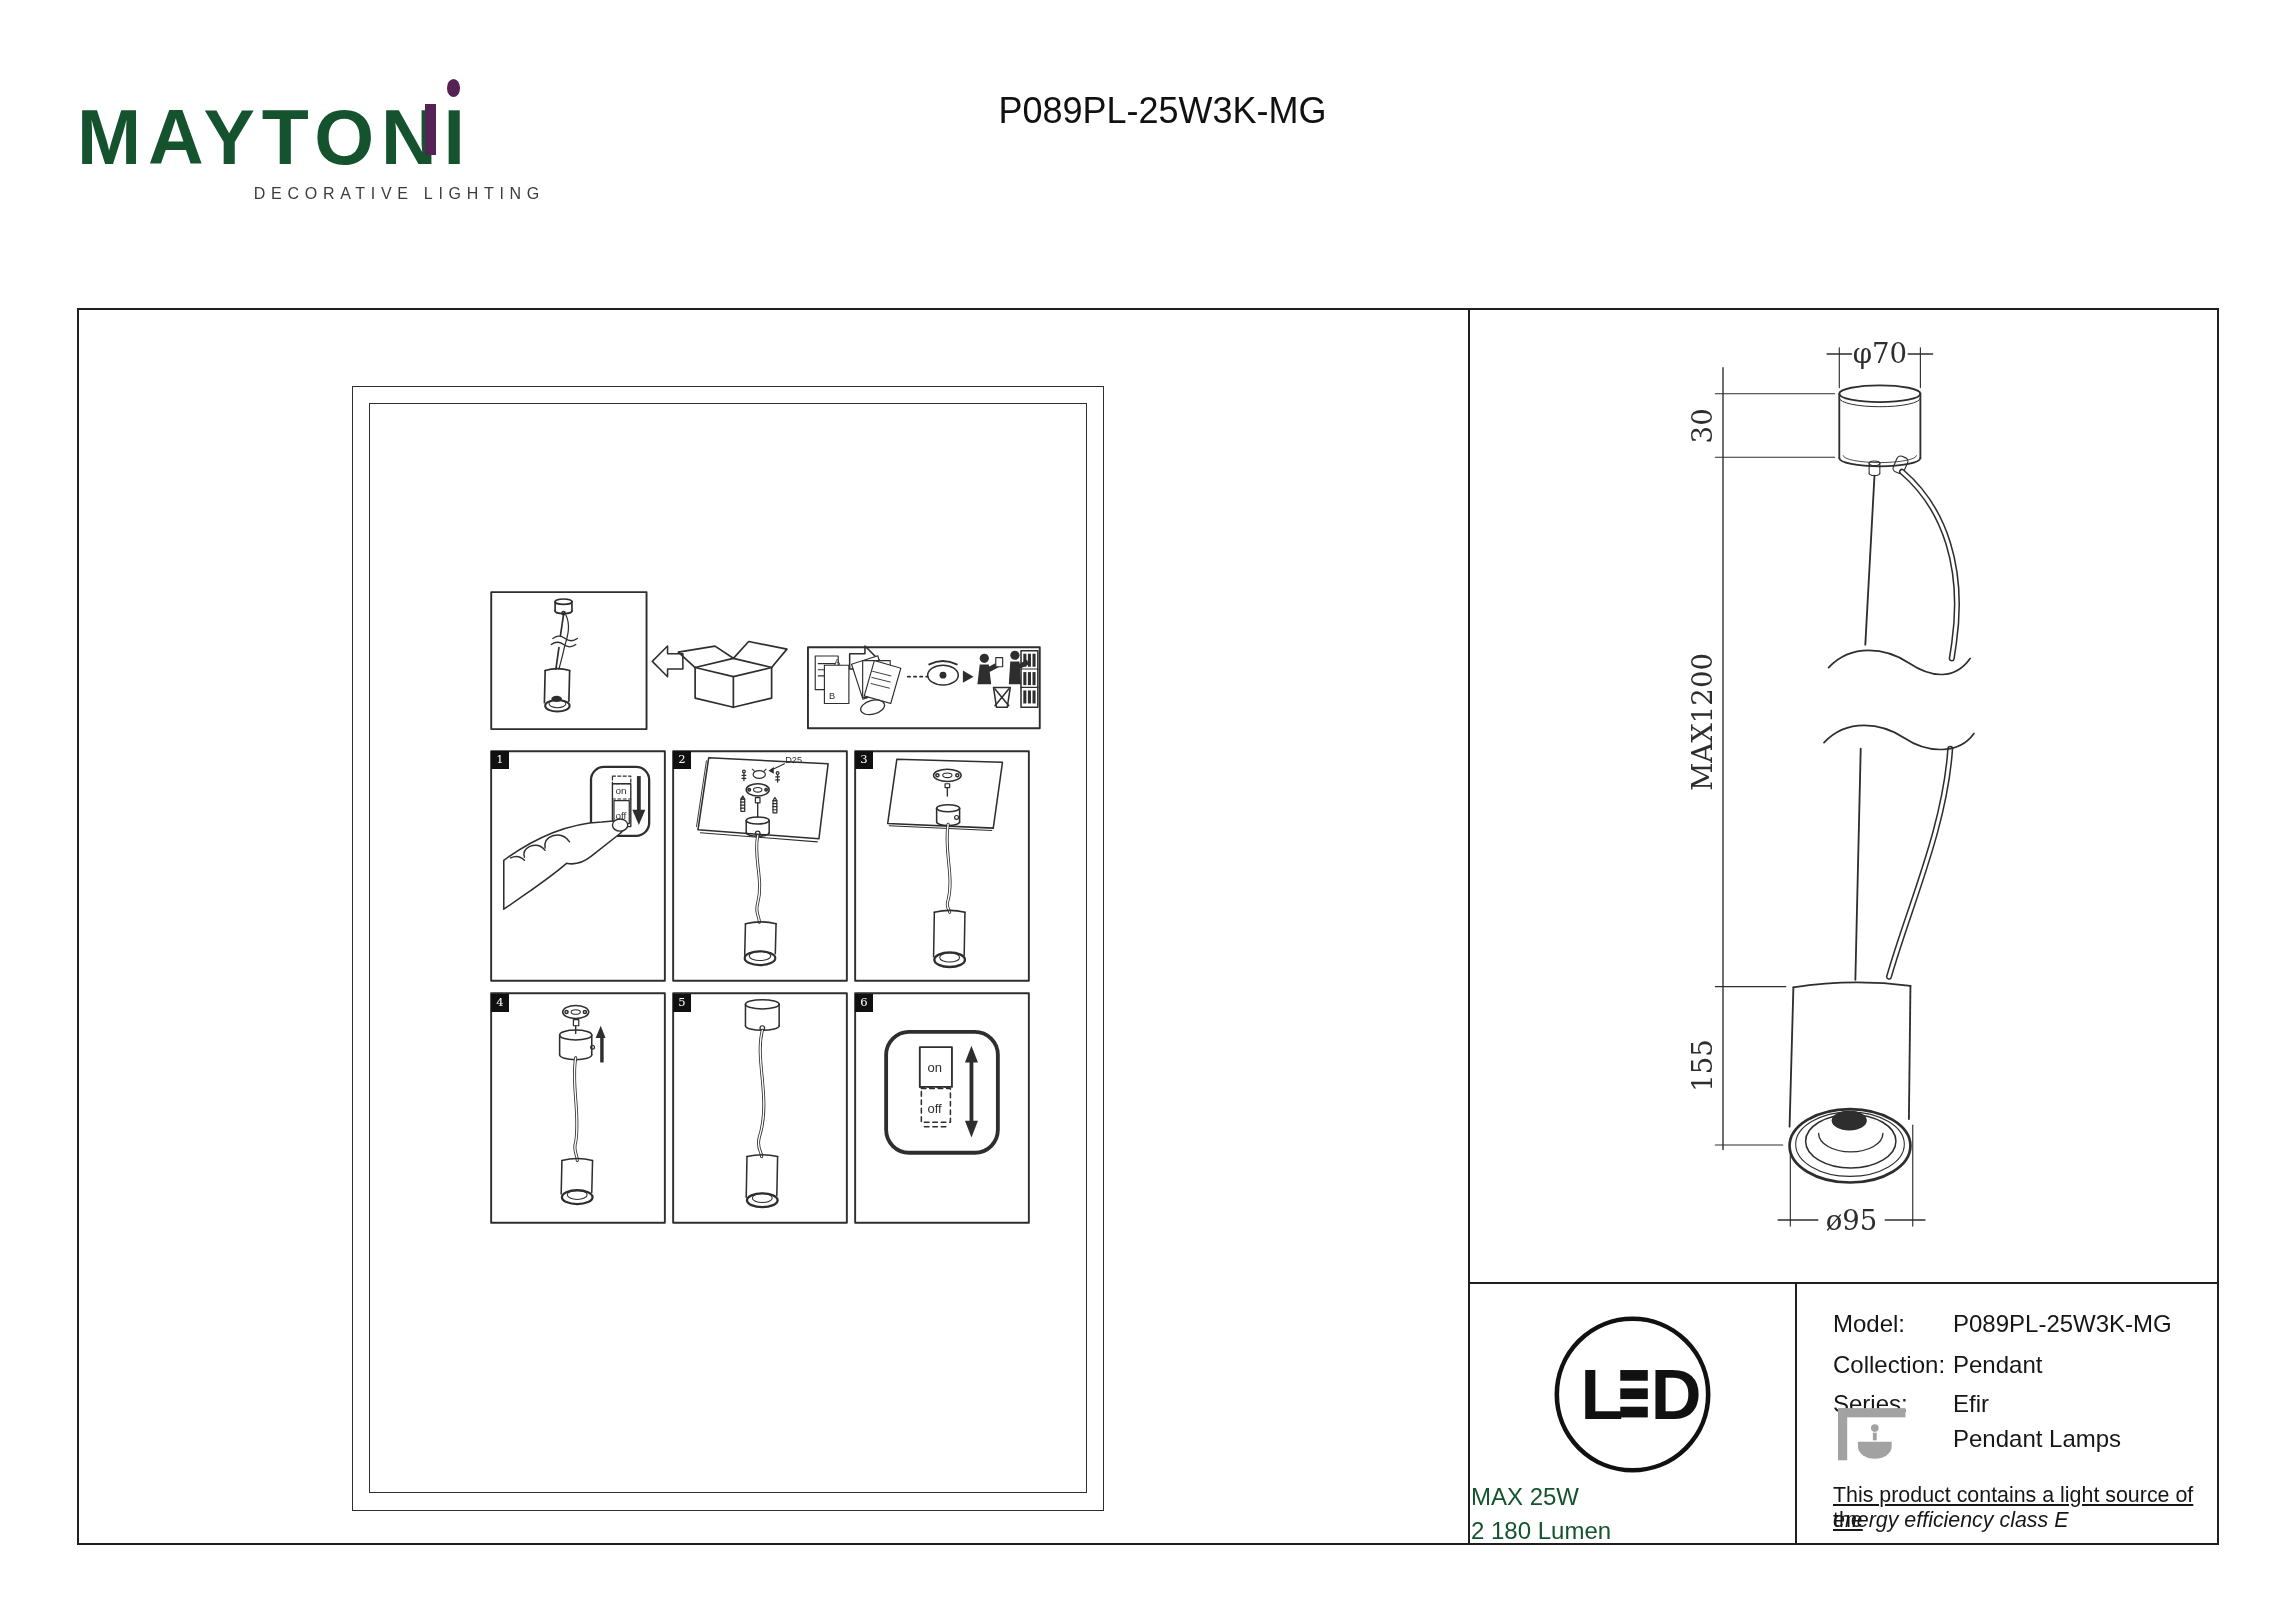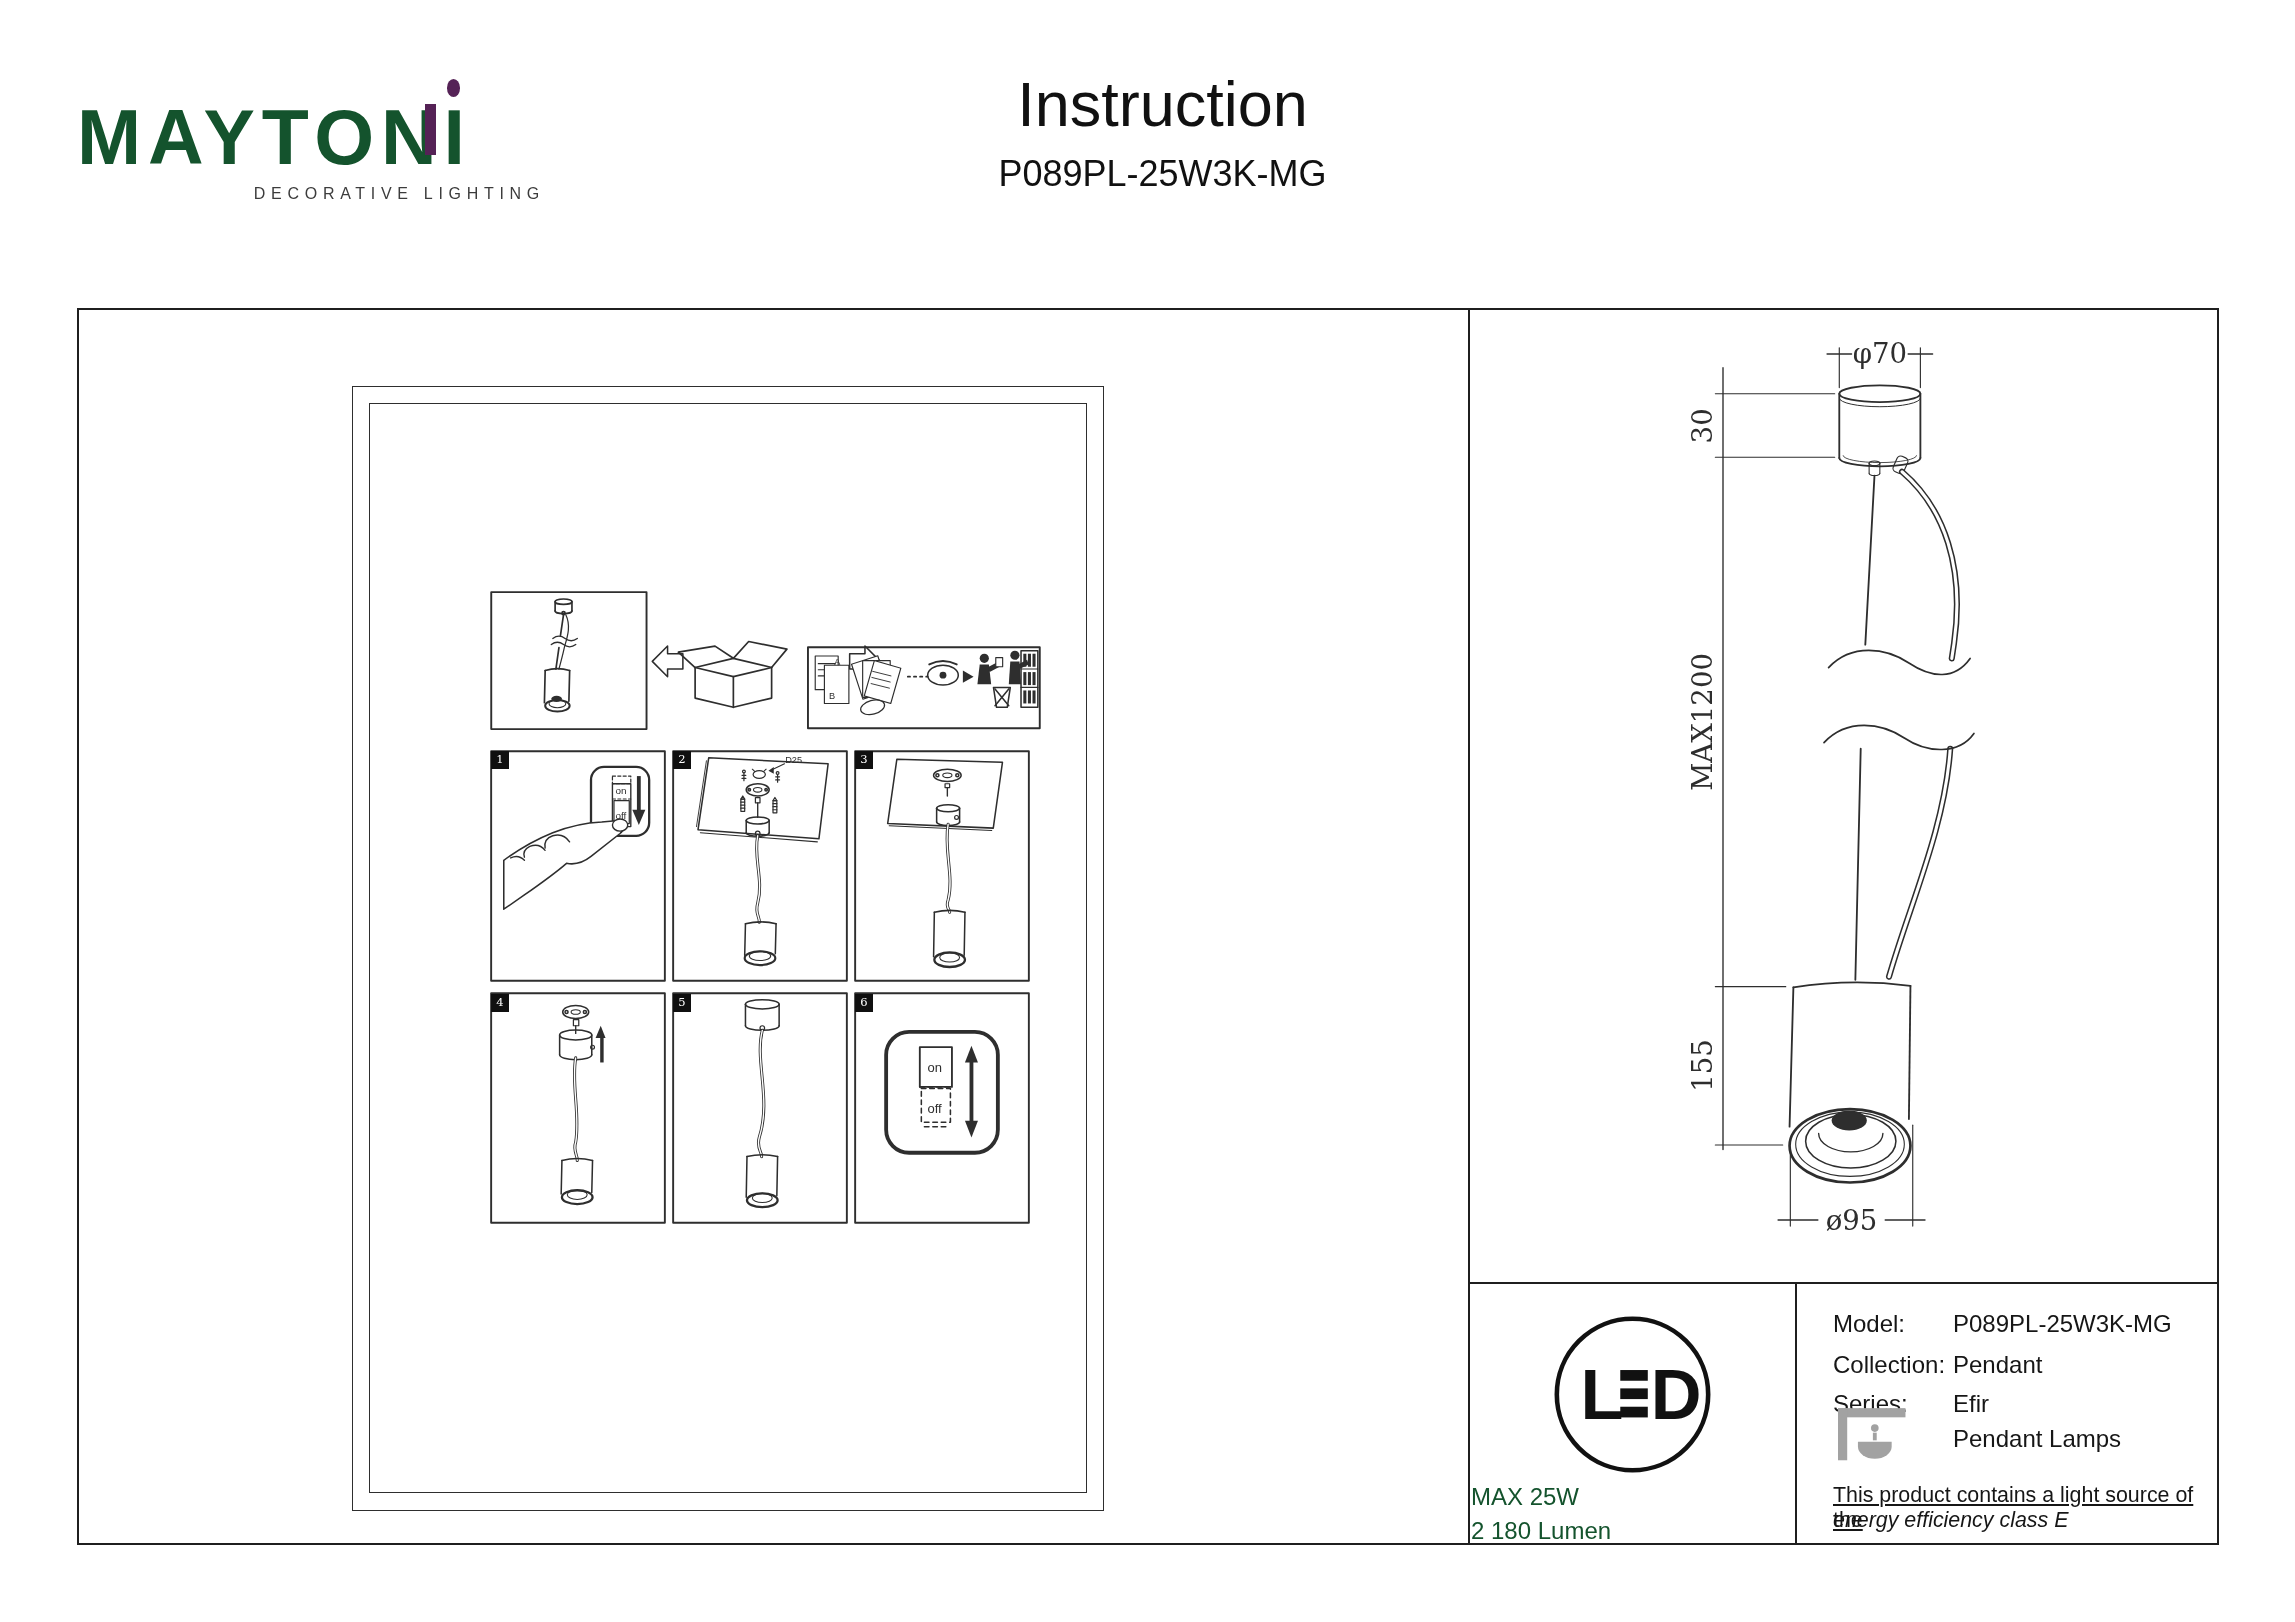--- a/index.html
+++ b/index.html
@@ -37,21 +37,20 @@
 <body>
 
 <div id="canvas">
 
   <div class="abs" style="left:77px;top:99px;width:468px;">
     <div class="brand-name"><span class="brand-m"><span>MAYTON</span><span class="m-accent"></span></span><span class="brand-tail"><span>I</span><span class="i-dot"></span></span></div>
     <div class="brand-tagline">DECORATIVE LIGHTING</div>
   </div>
 
   <div class="abs" style="left:849px;top:73px;width:627px;">
-    <div class="doc-title">Instruction</div>
     <div class="doc-model">P089PL-25W3K-MG</div>
   </div>
 
   <div class="abs main-box"></div>
   <div class="abs divider-v" style="left:1468px;top:308px;width:2.3px;height:1237px;"></div>
   <div class="abs divider-h" style="left:1469px;top:1282px;width:749px;height:2.3px;"></div>
   <div class="abs divider-v" style="left:1795px;top:1282px;width:2.3px;height:262px;"></div>
 
   <div class="abs page-outer"></div>
   <div class="abs page-inner"></div>

